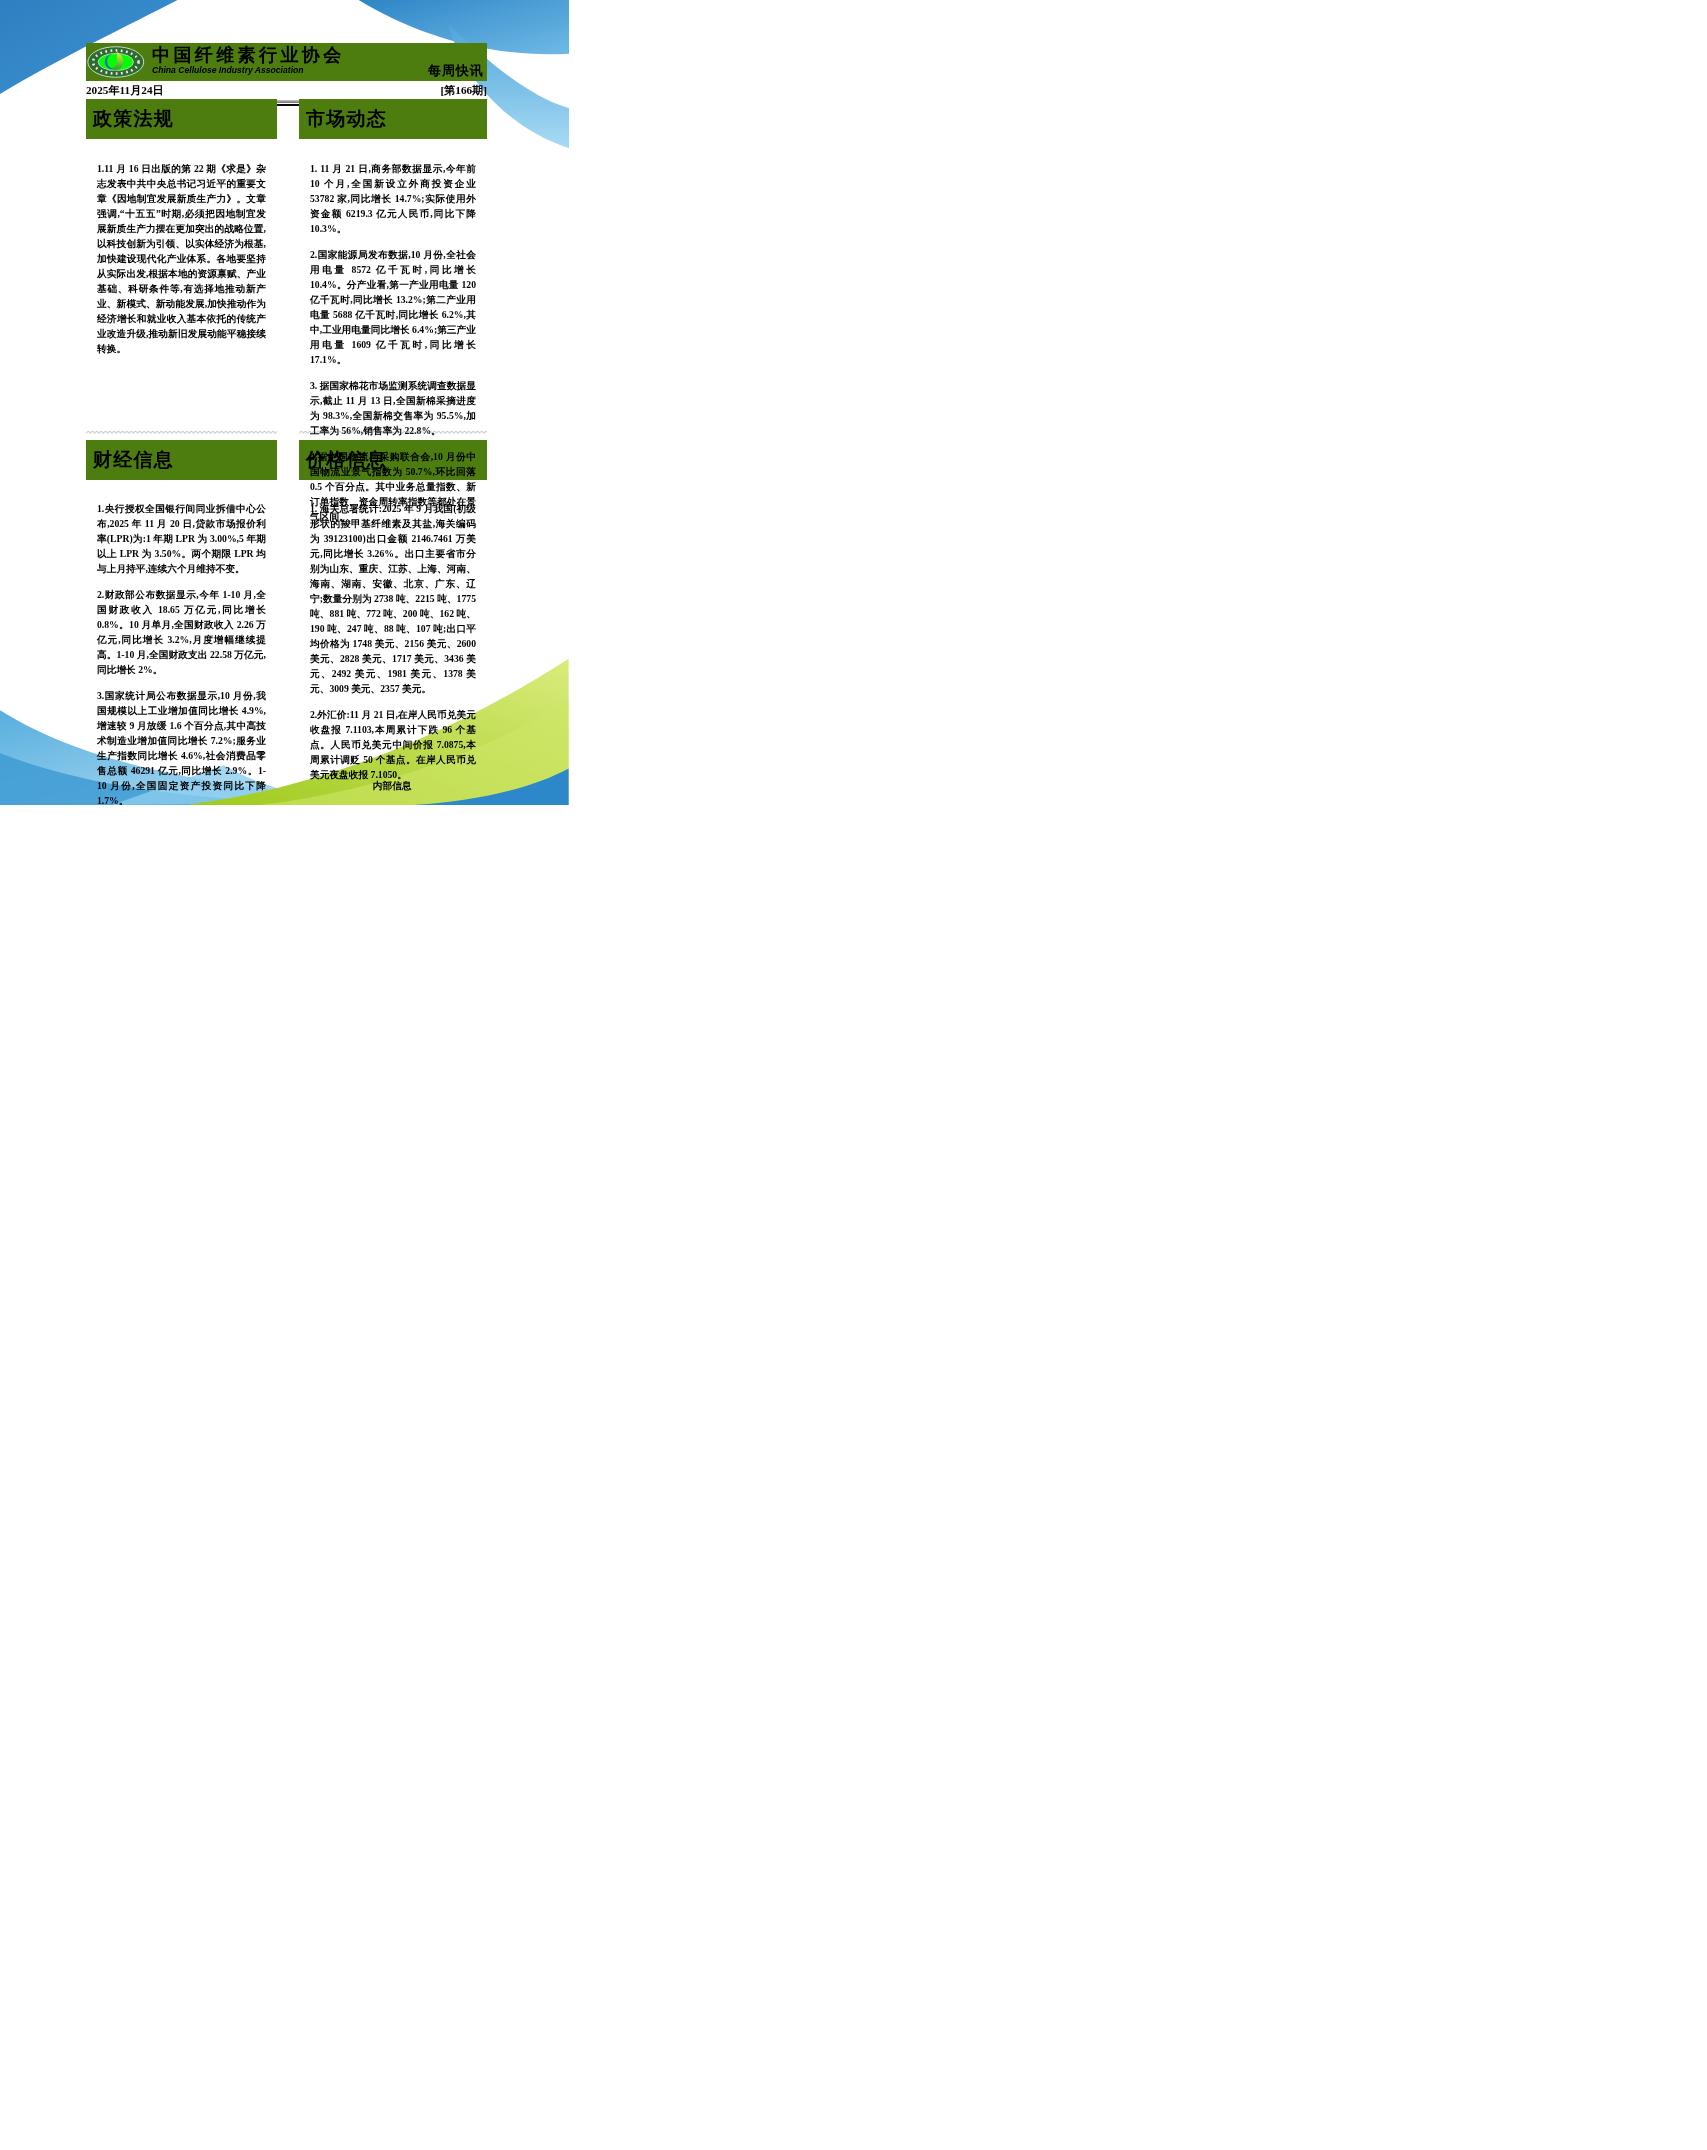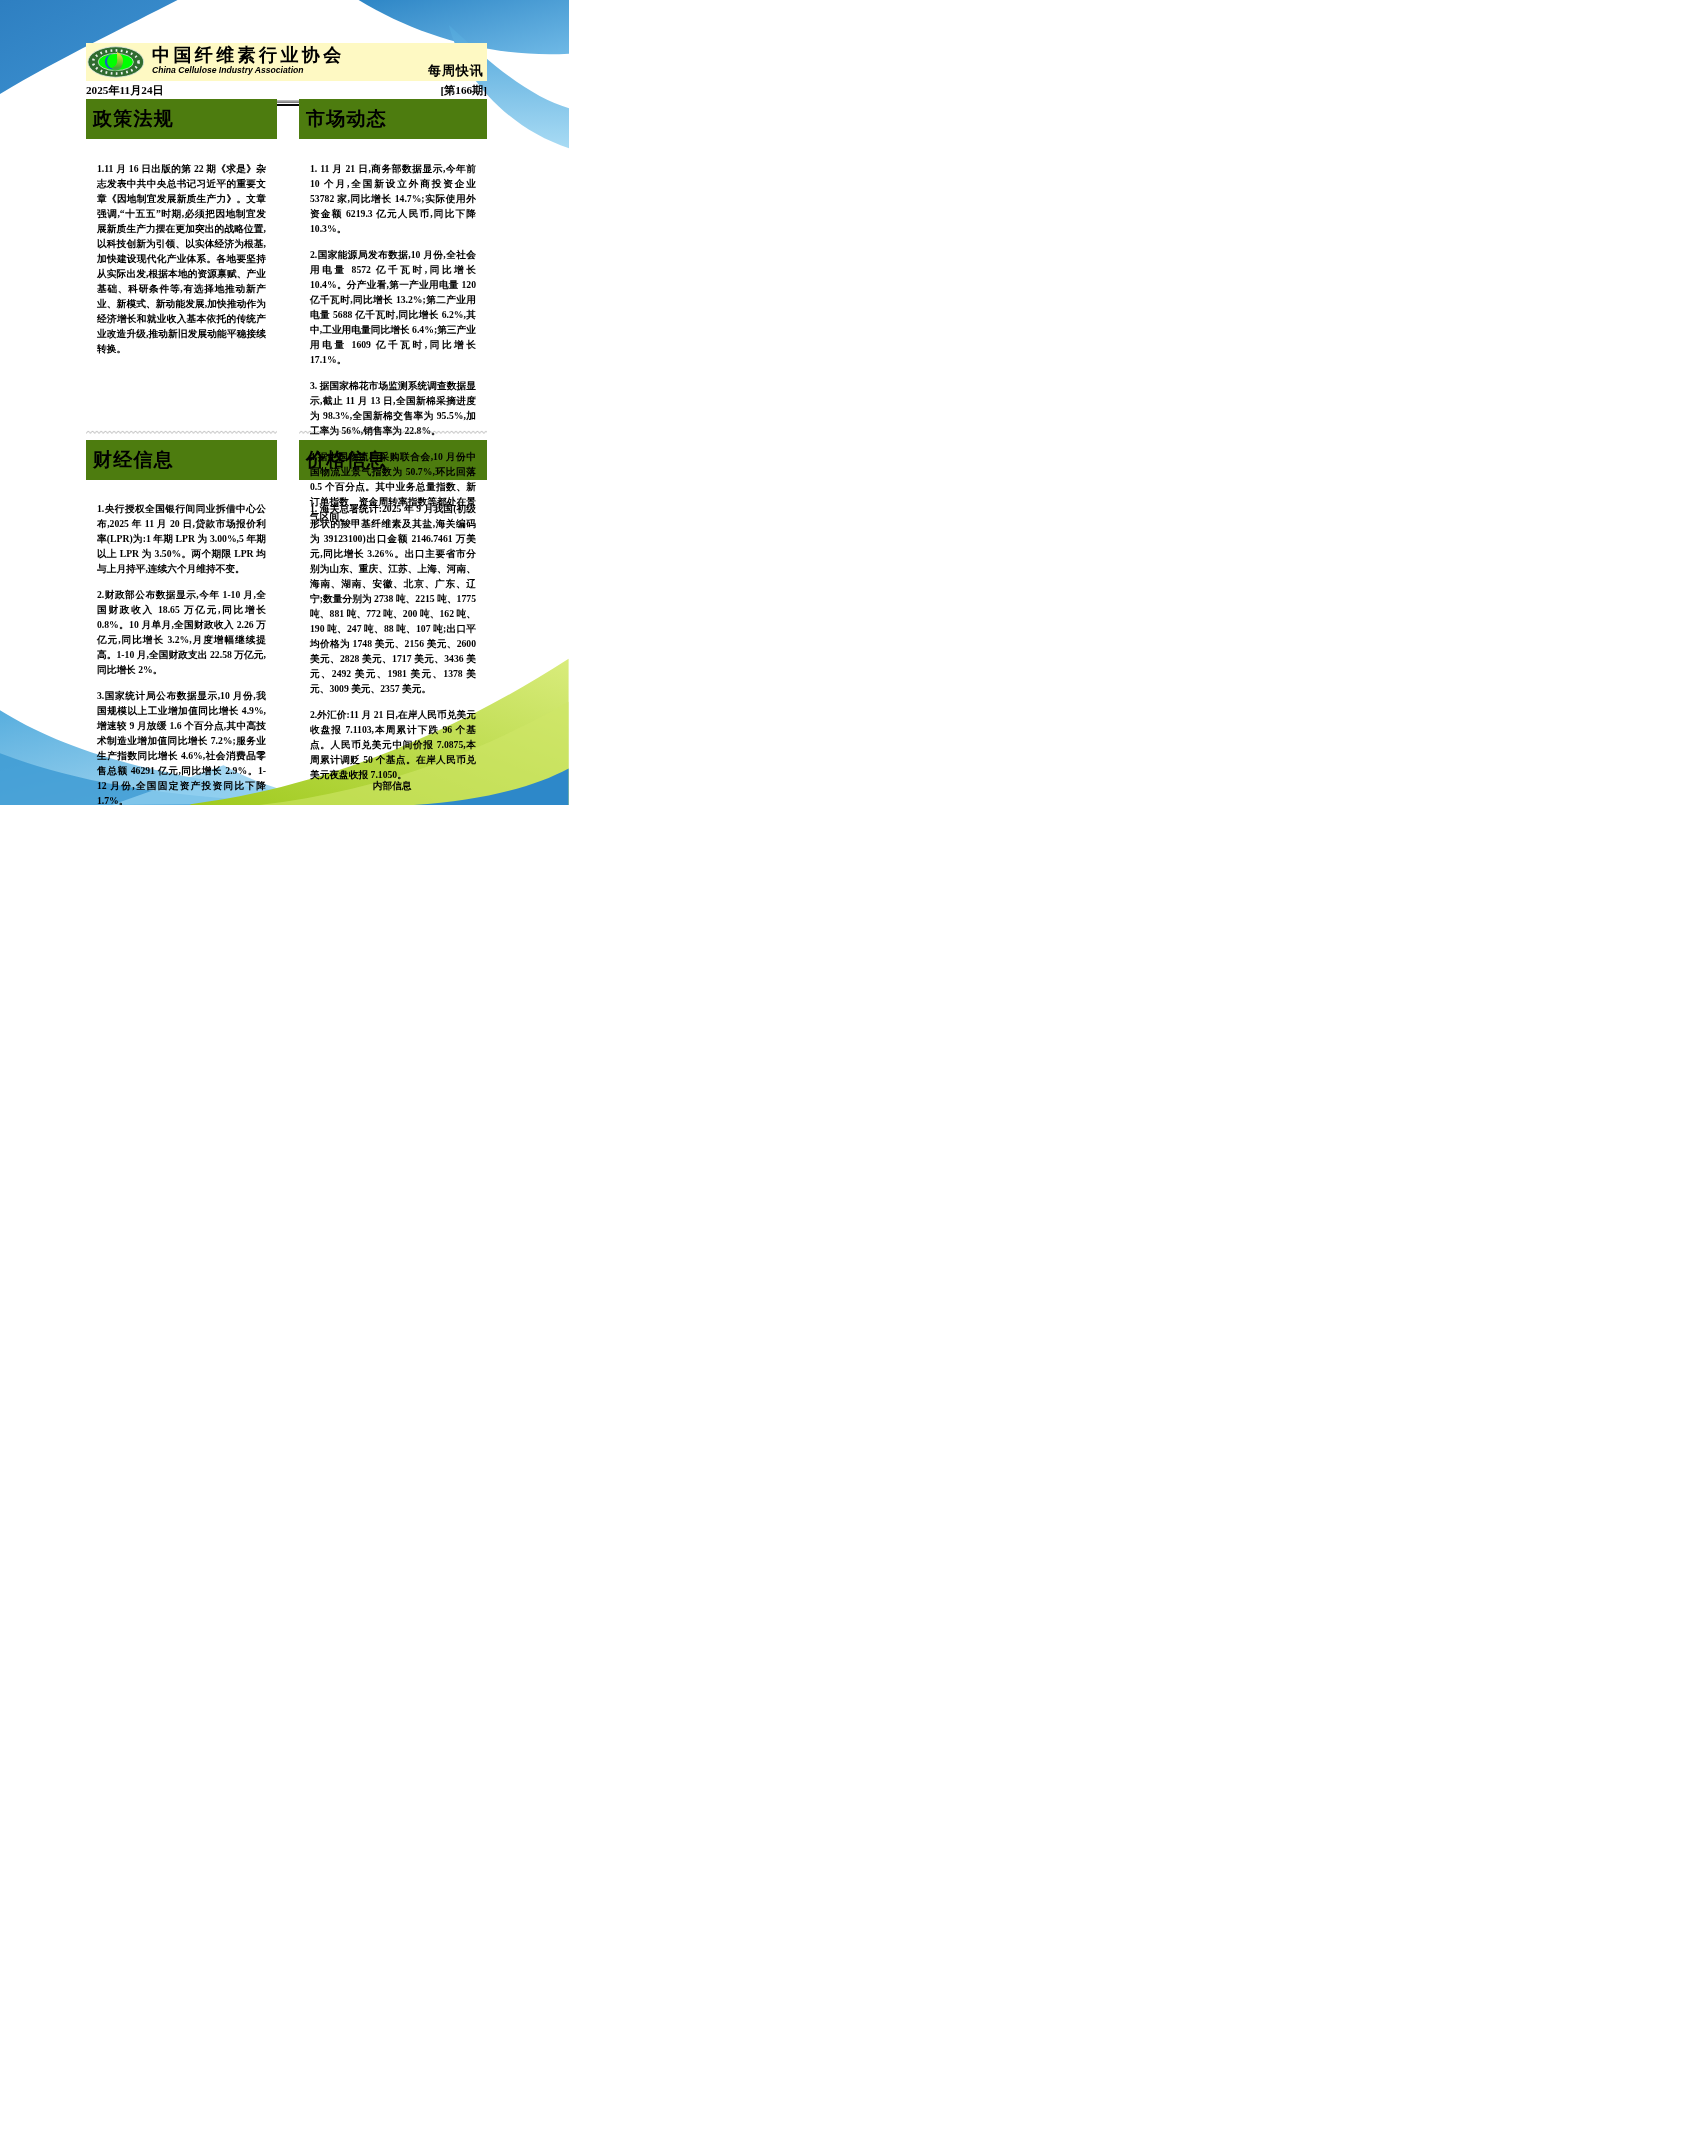--- a/index.html
+++ b/index.html
@@ -4,21 +4,21 @@
 <style>
   html,body{margin:0;padding:0;background:#ffffff;}
   .page{position:relative;width:569px;height:805px;background:#ffffff;overflow:hidden;
         font-family:"Liberation Serif","DejaVu Serif",serif;color:#000;}
   svg.decor{position:absolute;pointer-events:none;display:block;}
   #decor-tl{left:0;top:0;}
   #decor-tr{right:0;top:0;}
   #decor-bl{left:0;bottom:0;}
   #decor-br{right:0;bottom:0;}
 
-  .banner{position:absolute;left:86px;top:43px;width:401px;height:38px;background:#fef9c3;z-index:3;}
+  .banner{position:absolute;left:86px;top:43px;width:401px;height:38px;background:#4d7c0f;z-index:3;}
   .logo{position:absolute;left:1.3px;top:3px;width:58px;height:32px;}
   .org-names{position:absolute;left:66px;top:1.7px;}
   .org-zh{font-size:18px;font-weight:bold;letter-spacing:3.4px;line-height:20px;white-space:nowrap;}
   .org-en{font-family:"Liberation Sans","DejaVu Sans",sans-serif;font-style:italic;font-weight:bold;
           font-size:8.6px;line-height:10.3px;white-space:nowrap;}
   .weekly{position:absolute;right:3.4px;bottom:0.9px;font-size:13px;font-weight:bold;letter-spacing:0.9px;}
 
   .date-row{position:absolute;left:86px;top:83px;width:401px;display:flex;justify-content:space-between;
             font-size:11.2px;font-weight:bold;z-index:3;}
   .divider{position:absolute;left:86px;top:100px;width:401px;z-index:3;}
@@ -143,21 +143,21 @@
   <div id="body-market" class="body-block">
     <p>1. 11 月 21 日,商务部数据显示,今年前 10 个月,全国新设立外商投资企业 53782 家,同比增长 14.7%;实际使用外资金额 6219.3 亿元人民币,同比下降 10.3%。</p>
     <p>2.国家能源局发布数据,10 月份,全社会用电量 8572 亿千瓦时,同比增长 10.4%。分产业看,第一产业用电量 120 亿千瓦时,同比增长 13.2%;第二产业用电量 5688 亿千瓦时,同比增长 6.2%,其中,工业用电量同比增长 6.4%;第三产业用电量 1609 亿千瓦时,同比增长 17.1%。</p>
     <p>3. 据国家棉花市场监测系统调查数据显示,截止 11 月 13 日,全国新棉采摘进度为 98.3%,全国新棉交售率为 95.5%,加工率为 56%,销售率为 22.8%。</p>
     <p>4.据中国物流与采购联合会,10 月份中国物流业景气指数为 50.7%,环比回落 0.5 个百分点。其中业务总量指数、新订单指数、资金周转率指数等都处在景气区间。</p>
   </div>
 
   <div id="body-finance" class="body-block">
     <p>1.央行授权全国银行间同业拆借中心公布,2025 年 11 月 20 日,贷款市场报价利率(LPR)为:1 年期 LPR 为 3.00%,5 年期以上 LPR 为 3.50%。两个期限 LPR 均与上月持平,连续六个月维持不变。</p>
     <p>2.财政部公布数据显示,今年 1-10 月,全国财政收入 18.65 万亿元,同比增长 0.8%。10 月单月,全国财政收入 2.26 万亿元,同比增长 3.2%,月度增幅继续提高。1-10 月,全国财政支出 22.58 万亿元,同比增长 2%。</p>
-    <p>3.国家统计局公布数据显示,10 月份,我国规模以上工业增加值同比增长 4.9%,增速较 9 月放缓 1.6 个百分点,其中高技术制造业增加值同比增长 7.2%;服务业生产指数同比增长 4.6%,社会消费品零售总额 46291 亿元,同比增长 2.9%。1-12 月份,全国固定资产投资同比下降 1.7%。</p>
+    <p>3.国家统计局公布数据显示,10 月份,我国规模以上工业增加值同比增长 4.9%,增速较 9 月放缓 1.6 个百分点,其中高技术制造业增加值同比增长 7.2%;服务业生产指数同比增长 4.6%,社会消费品零售总额 46291 亿元,同比增长 2.9%。1-10 月份,全国固定资产投资同比下降 1.7%。</p>
   </div>
 
   <div id="body-price" class="body-block">
     <p>1. 海关总署统计:2025 年 9 月我国(初级形状的羧甲基纤维素及其盐,海关编码为 39123100)出口金额 2146.7461 万美元,同比增长 3.26%。出口主要省市分别为山东、重庆、江苏、上海、河南、海南、湖南、安徽、北京、广东、辽宁;数量分别为 2738 吨、2215 吨、1775 吨、881 吨、772 吨、200 吨、162 吨、190 吨、247 吨、88 吨、107 吨;出口平均价格为 1748 美元、2156 美元、2600 美元、2828 美元、1717 美元、3436 美元、2492 美元、1981 美元、1378 美元、3009 美元、2357 美元。</p>
     <p>2.外汇价:11 月 21 日,在岸人民币兑美元收盘报 7.1103,本周累计下跌 96 个基点。人民币兑美元中间价报 7.0875,本周累计调贬 50 个基点。在岸人民币兑美元夜盘收报 7.1050。</p>
     <div class="internal-note">内部信息</div>
   </div>
 
   <svg id="zig-left" class="zigzag" width="191" height="4.3" viewBox="0 0 444 10">
     <defs>

